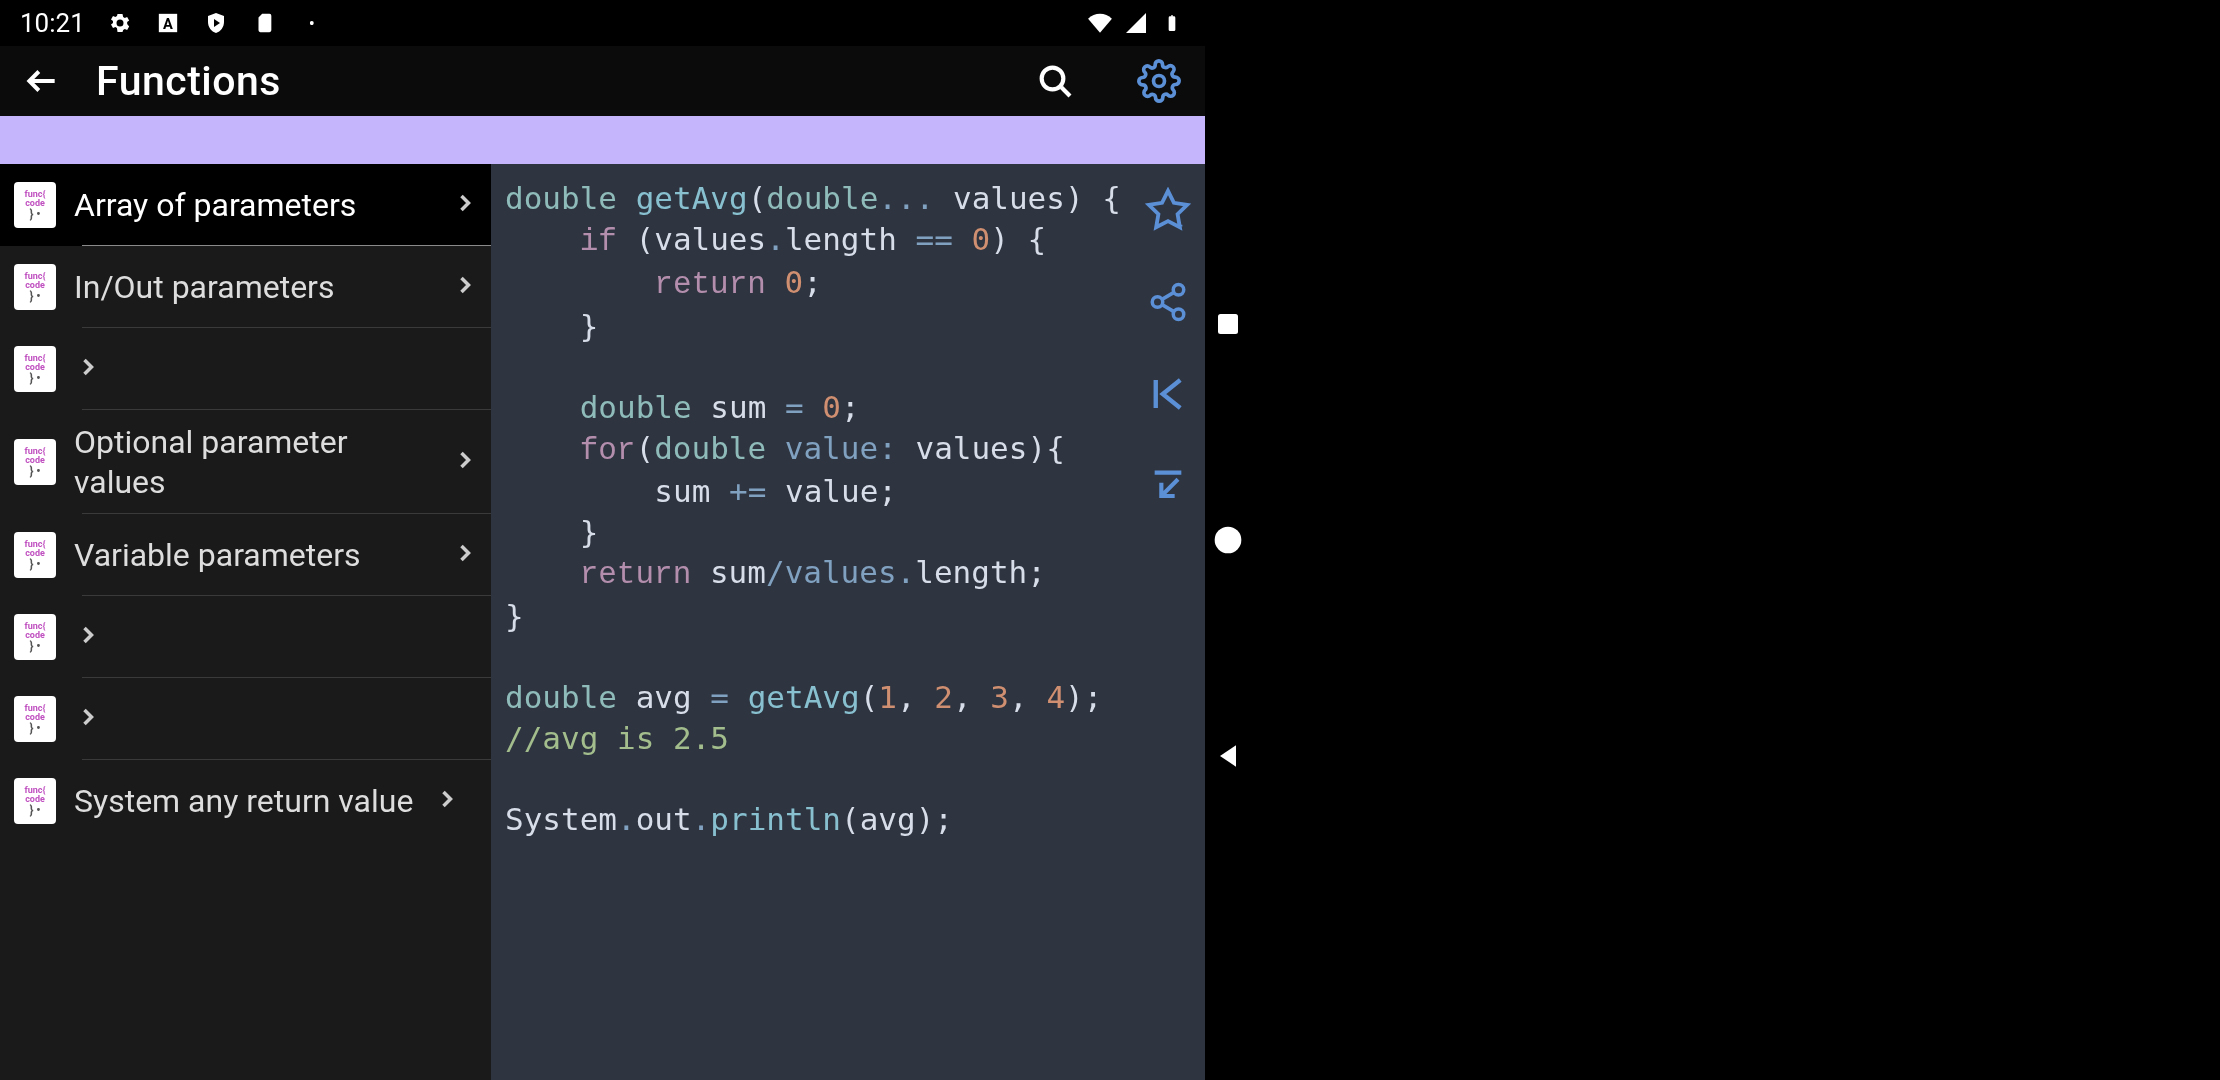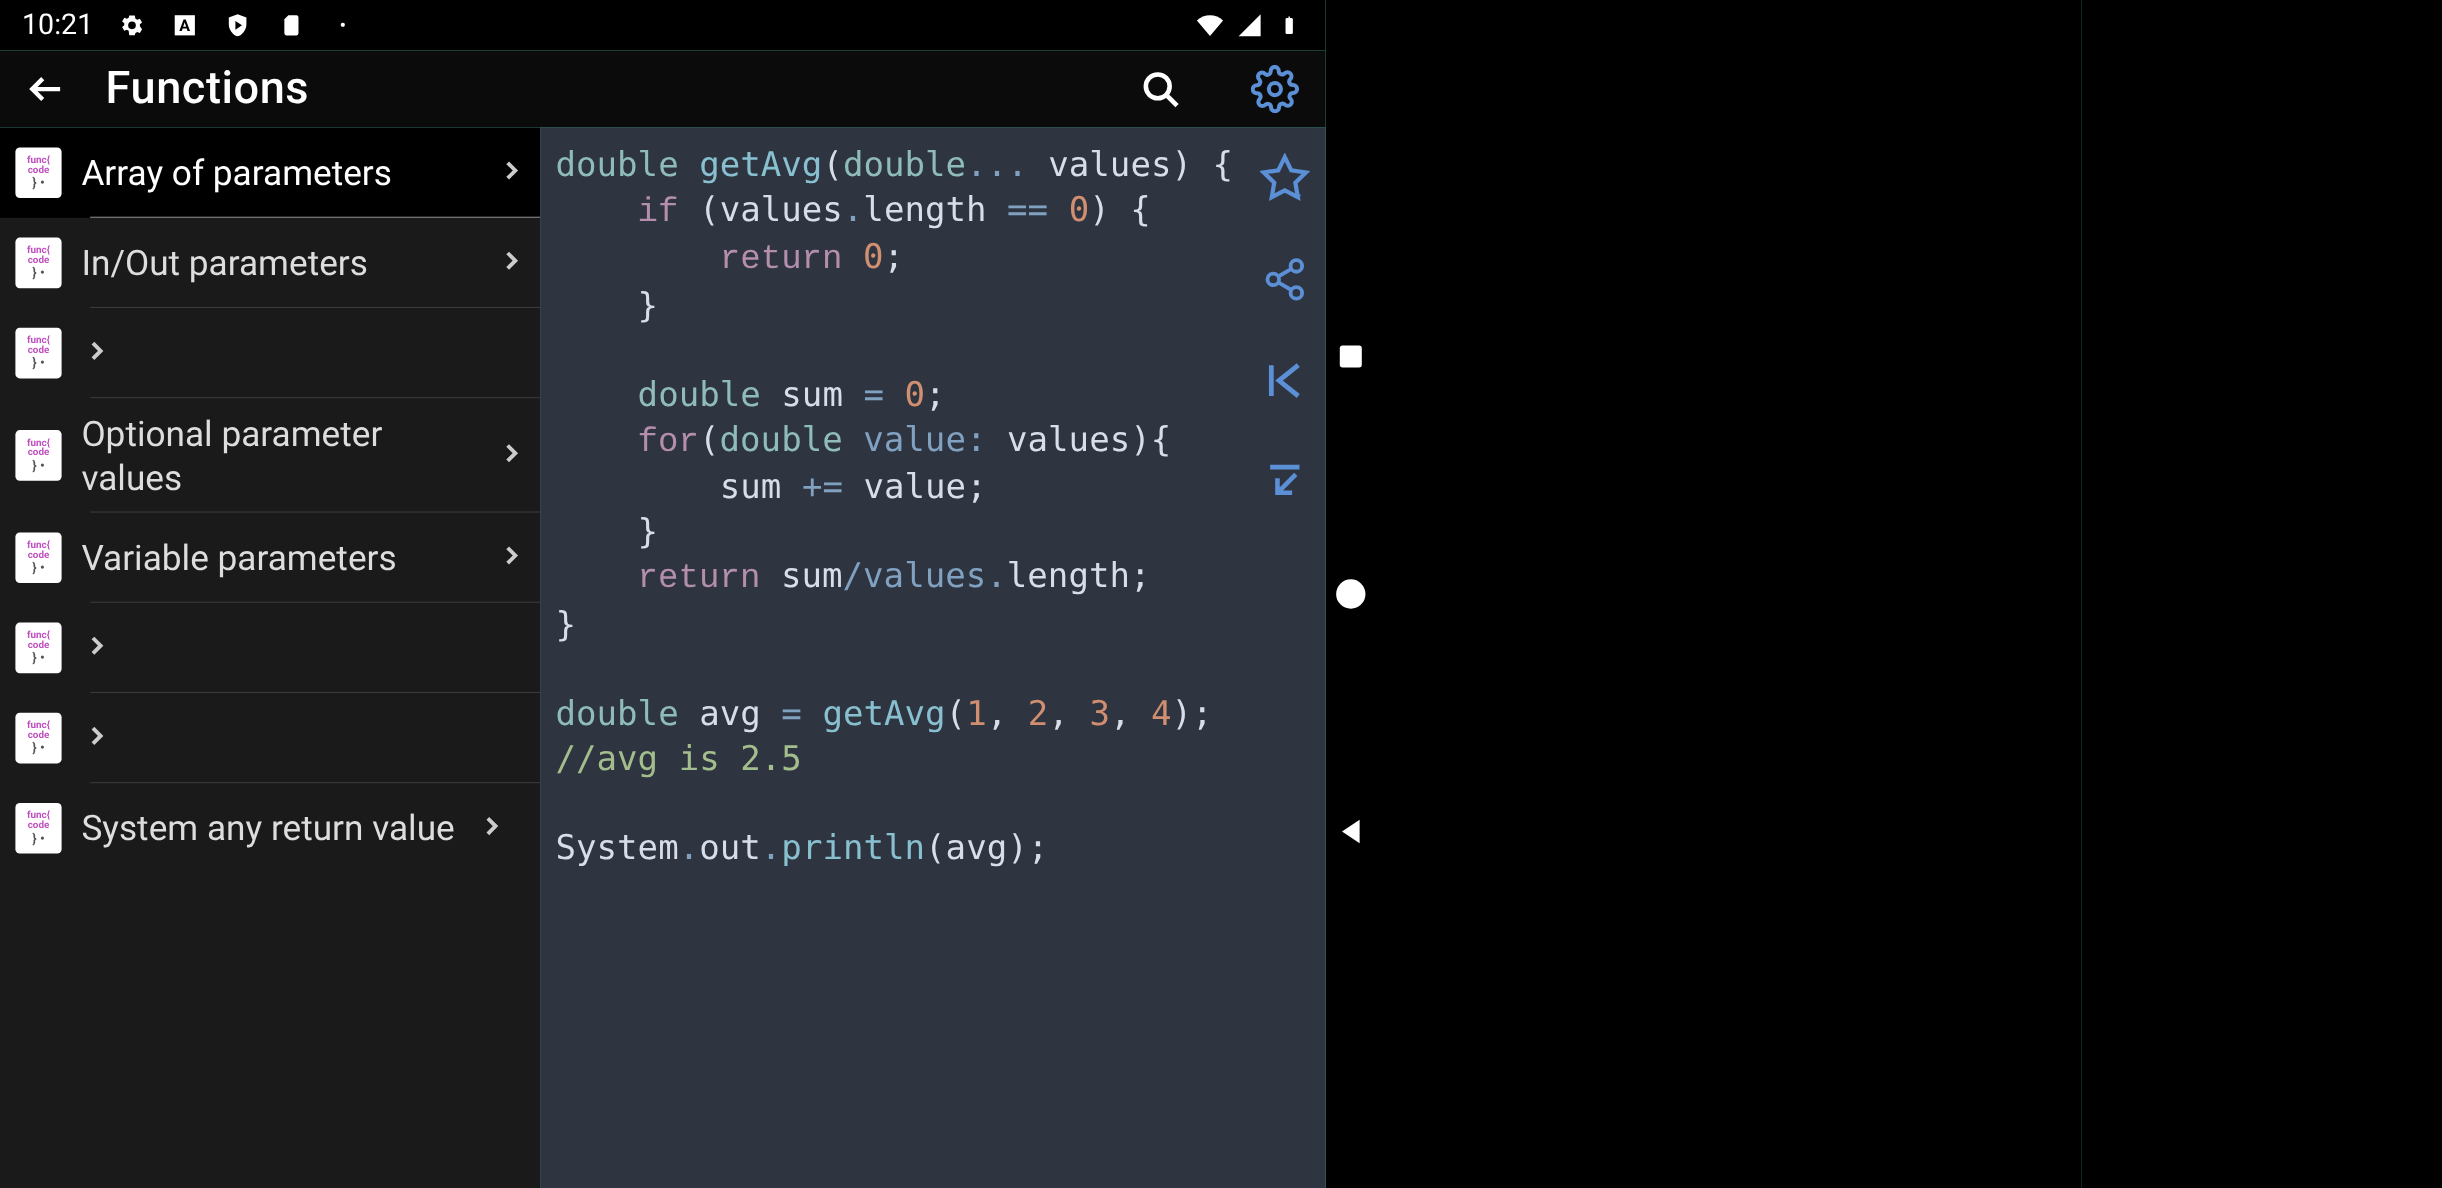--- a/index.html
+++ b/index.html
@@ -1,31 +1,31 @@
 <!DOCTYPE html>
 <html><head>
 <meta charset="utf-8">
 <style>
   * { box-sizing: border-box; margin: 0; padding: 0; }
   html, body { width: 2220px; height: 1080px; background: #000; font-family: Roboto, Arial, sans-serif; overflow: hidden; }
-  .screen { width: 1892px; height: 1080px; background: #5eead4; position: relative; display: flex; }
+  .screen { width: 1892px; height: 1080px; background: #c4b5fd; position: relative; display: flex; }
   .phone-area { width: 1475px; height: 1080px; display: flex; flex-direction: column; }
   
   .status-bar { height: 46px; background: #000; display: flex; align-items: center; justify-content: space-between; padding: 0 20px; color: #fff; font-size: 26px; }
   .status-left { display: flex; align-items: center; gap: 22px; }
   .status-right { display: flex; align-items: center; gap: 10px; }
   .status-ic { width: 26px; height: 26px; display: inline-flex; align-items: center; justify-content: center; }
   
   .app-bar { height: 70px; background: #0b0b0b; display: flex; align-items: center; padding: 0 18px; gap: 30px; color: #fff; }
   .back-btn { width: 48px; height: 48px; display: flex; align-items: center; justify-content: center; cursor: pointer; }
   .app-title { font-size: 41px; font-weight: 500; letter-spacing: 0.5px; }
   .app-bar-spacer { flex: 1; }
   .app-icon { width: 56px; height: 56px; display: flex; align-items: center; justify-content: center; cursor: pointer; margin-left: 18px; }
   
-  .app-body { flex: 1; display: flex; min-height: 0; }
+  .app-body { flex: 1; display: flex; min-height: 0; margin-top: 48px; }
   
   .sidebar { width: 491px; background: #1a1a1a; overflow-y: hidden; display: flex; flex-direction: column; padding-top: 0; }
   .side-item { display: flex; align-items: center; gap: 18px; padding: 12px 10px 12px 14px; cursor: pointer; position: relative; min-height: 82px; }
   .side-item.selected { background: #000; }
   .side-item:not(:last-child) .side-divider { position: absolute; bottom: 0; left: 82px; right: 0; height: 1px; background: #3a3a3a; }
   .side-item.selected .side-divider { background: #8a8a8a; }
   .side-icon { width: 42px; height: 46px; background: #fff; border-radius: 4px; flex-shrink: 0; display: flex; flex-direction: column; align-items: center; justify-content: center; font-size: 9px; color: #b040b0; font-weight: bold; line-height: 1; }
   .side-icon .l1 { color: #c050c0; }
   .side-icon .l2 { color: #c050c0; }
   .side-icon .l3 { color: #555; font-size: 12px; }

